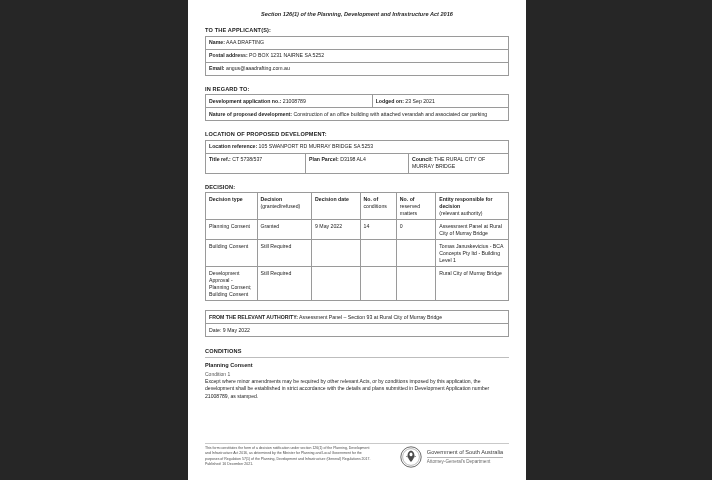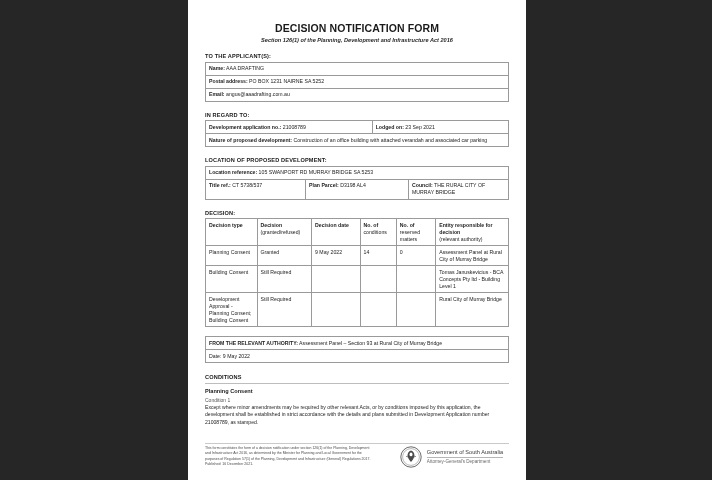--- a/index.html
+++ b/index.html
@@ -189,21 +189,20 @@
     margin-top: 1px;
   }
 </style>
 </head>
 <body>
 
 <div class="viewer">
   <div class="page">
 
 
-    <div class="doc-title">DECISION NOTIFICATION FORM</div>
     <div class="doc-subtitle">Section 126(1) of the Planning, Development and Infrastructure Act 2016</div>
 
     <div class="section-label">TO THE APPLICANT(S):</div>
     <table class="box">
       <tbody>
         <tr>
           <td>
             <span class="lbl">Name:</span>
             <span>AAA DRAFTING</span>
           </td>

